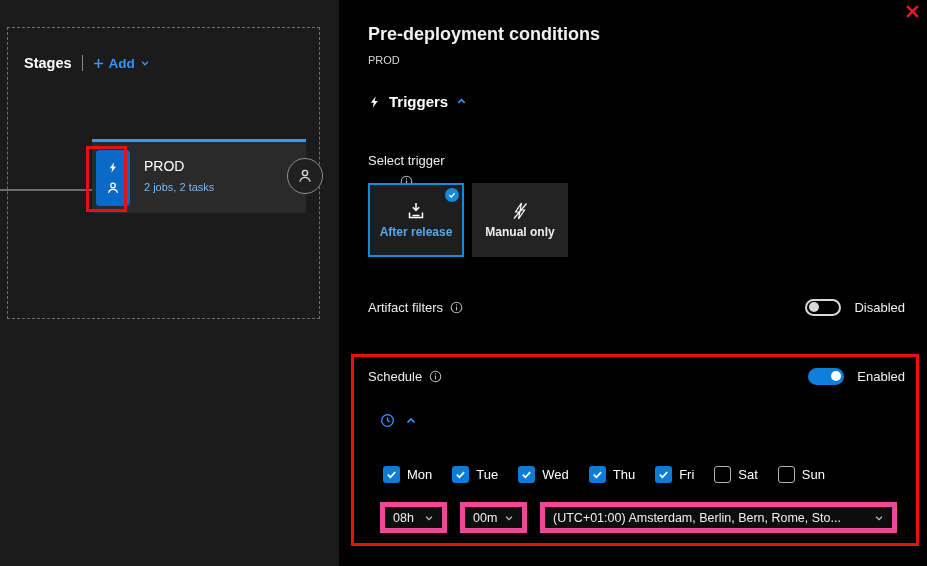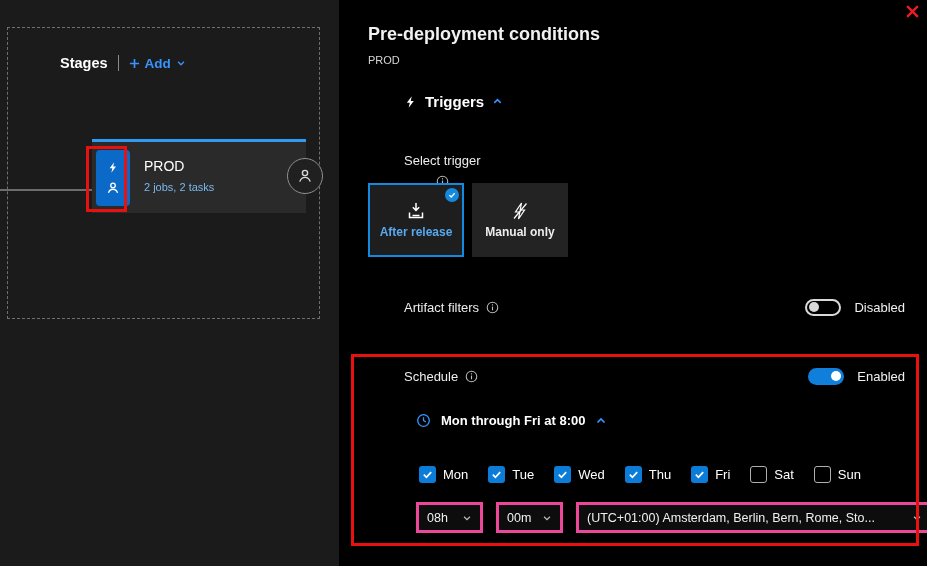--- a/index.html
+++ b/index.html
@@ -1,18 +1,18 @@
 <!DOCTYPE html>
 <html><head>
 <meta charset="utf-8">
 <style>
   * { margin:0; padding:0; box-sizing:border-box; }
   body { background:#000; font-family:"Liberation Sans", sans-serif; }
   .screen { position:relative; width:927px; height:566px; background:#000; overflow:hidden; }
-  .row { position:absolute; display:flex; align-items:center;margin-left:36px; }
+  .row { position:absolute; display:flex; align-items:center; }
 
   
   .left-pane { position:absolute; left:0; top:0; width:339px; height:566px; background:#1b1b1b; }
   .frame-dashed { position:absolute; left:7px; top:27px; width:313px; height:292px; border:1px dashed #6f6f6f; }
   .stages-header { left:24px; top:51px; height:24px; gap:10px; }
   .stages-label { font-size:14.5px; font-weight:700; color:#fff; }
   .vbar { width:1px; height:16px; background:#8a8a8a; }
   .add-btn { display:flex; align-items:center; gap:5px; color:#3794ff; font-weight:700; font-size:13.5px; cursor:pointer; }
   .connector { position:absolute; left:0; top:189px; width:93px; height:2px; background:#6d6d6d; }
 
@@ -58,21 +58,21 @@
   .summary-row { left:41px; top:413px; gap:10px; cursor:pointer; }
   .summary-text { font-size:13px; font-weight:700; color:#fff; }
 
   .days-row { left:44px; top:466px; gap:20px; }
   .day { display:flex; align-items:center; gap:7px; font-size:13px; color:#fff; cursor:pointer; }
   .checkbox { width:17px; height:17px; border-radius:3px; flex:0 0 auto; display:flex; align-items:center; justify-content:center; }
   .checkbox.checked { background:#0b7cd8; color:#fff; }
   .checkbox.unchecked { border:1px solid #b0b0b0; background:transparent; }
 
   .selects-row { left:41px; top:502px; gap:13px; }
-  .select { height:31px; border:3px solid #ec4899; background:#0d0d0d; display:flex; align-items:center;
+  .select { height:31px; border:5px solid #ec4899; background:#0d0d0d; display:flex; align-items:center;
             justify-content:space-between; padding:0 8px; font-size:12.5px; color:#f0f0f0; cursor:pointer;
             white-space:nowrap; overflow:hidden; gap:6px; }
   .sel-hour { width:67px; } .sel-min { width:67px;text-align:center; } .sel-tz { width:357px; }
   .sel-text { overflow:hidden; text-overflow:ellipsis; }
 
   
   .icon { display:inline-flex; align-items:center; justify-content:center; }
   .icon svg { display:block; }
   .c-blue { color:#3794ff; }
   .c-gray { color:#bdbdbd; }
@@ -234,21 +234,20 @@
       </div>
     </div>
 
     <div class="row summary-row">
       <span class="icon c-blue">
         <svg width="15" height="15" viewBox="0 0 16 16">
             <circle cx="8" cy="8" r="6.2" fill="none" stroke="currentColor" stroke-width="1.4"></circle>
             <path d="M8 4.6V8l2.4 1.5" fill="none" stroke="currentColor" stroke-width="1.4"></path>
           </svg>
       </span>
-      <span class="summary-text">Mon through Fri at 8:00</span>
       <span class="icon c-blue">
         <svg width="12" height="12" viewBox="0 0 12 12">
             <path d="M2.5 7.5 6 4l3.5 3.5" stroke="currentColor" stroke-width="1.7" fill="none"></path>
           </svg>
       </span>
     </div>
 
     <div class="row days-row">
       <span class="day">
         <span class="checkbox checked">

